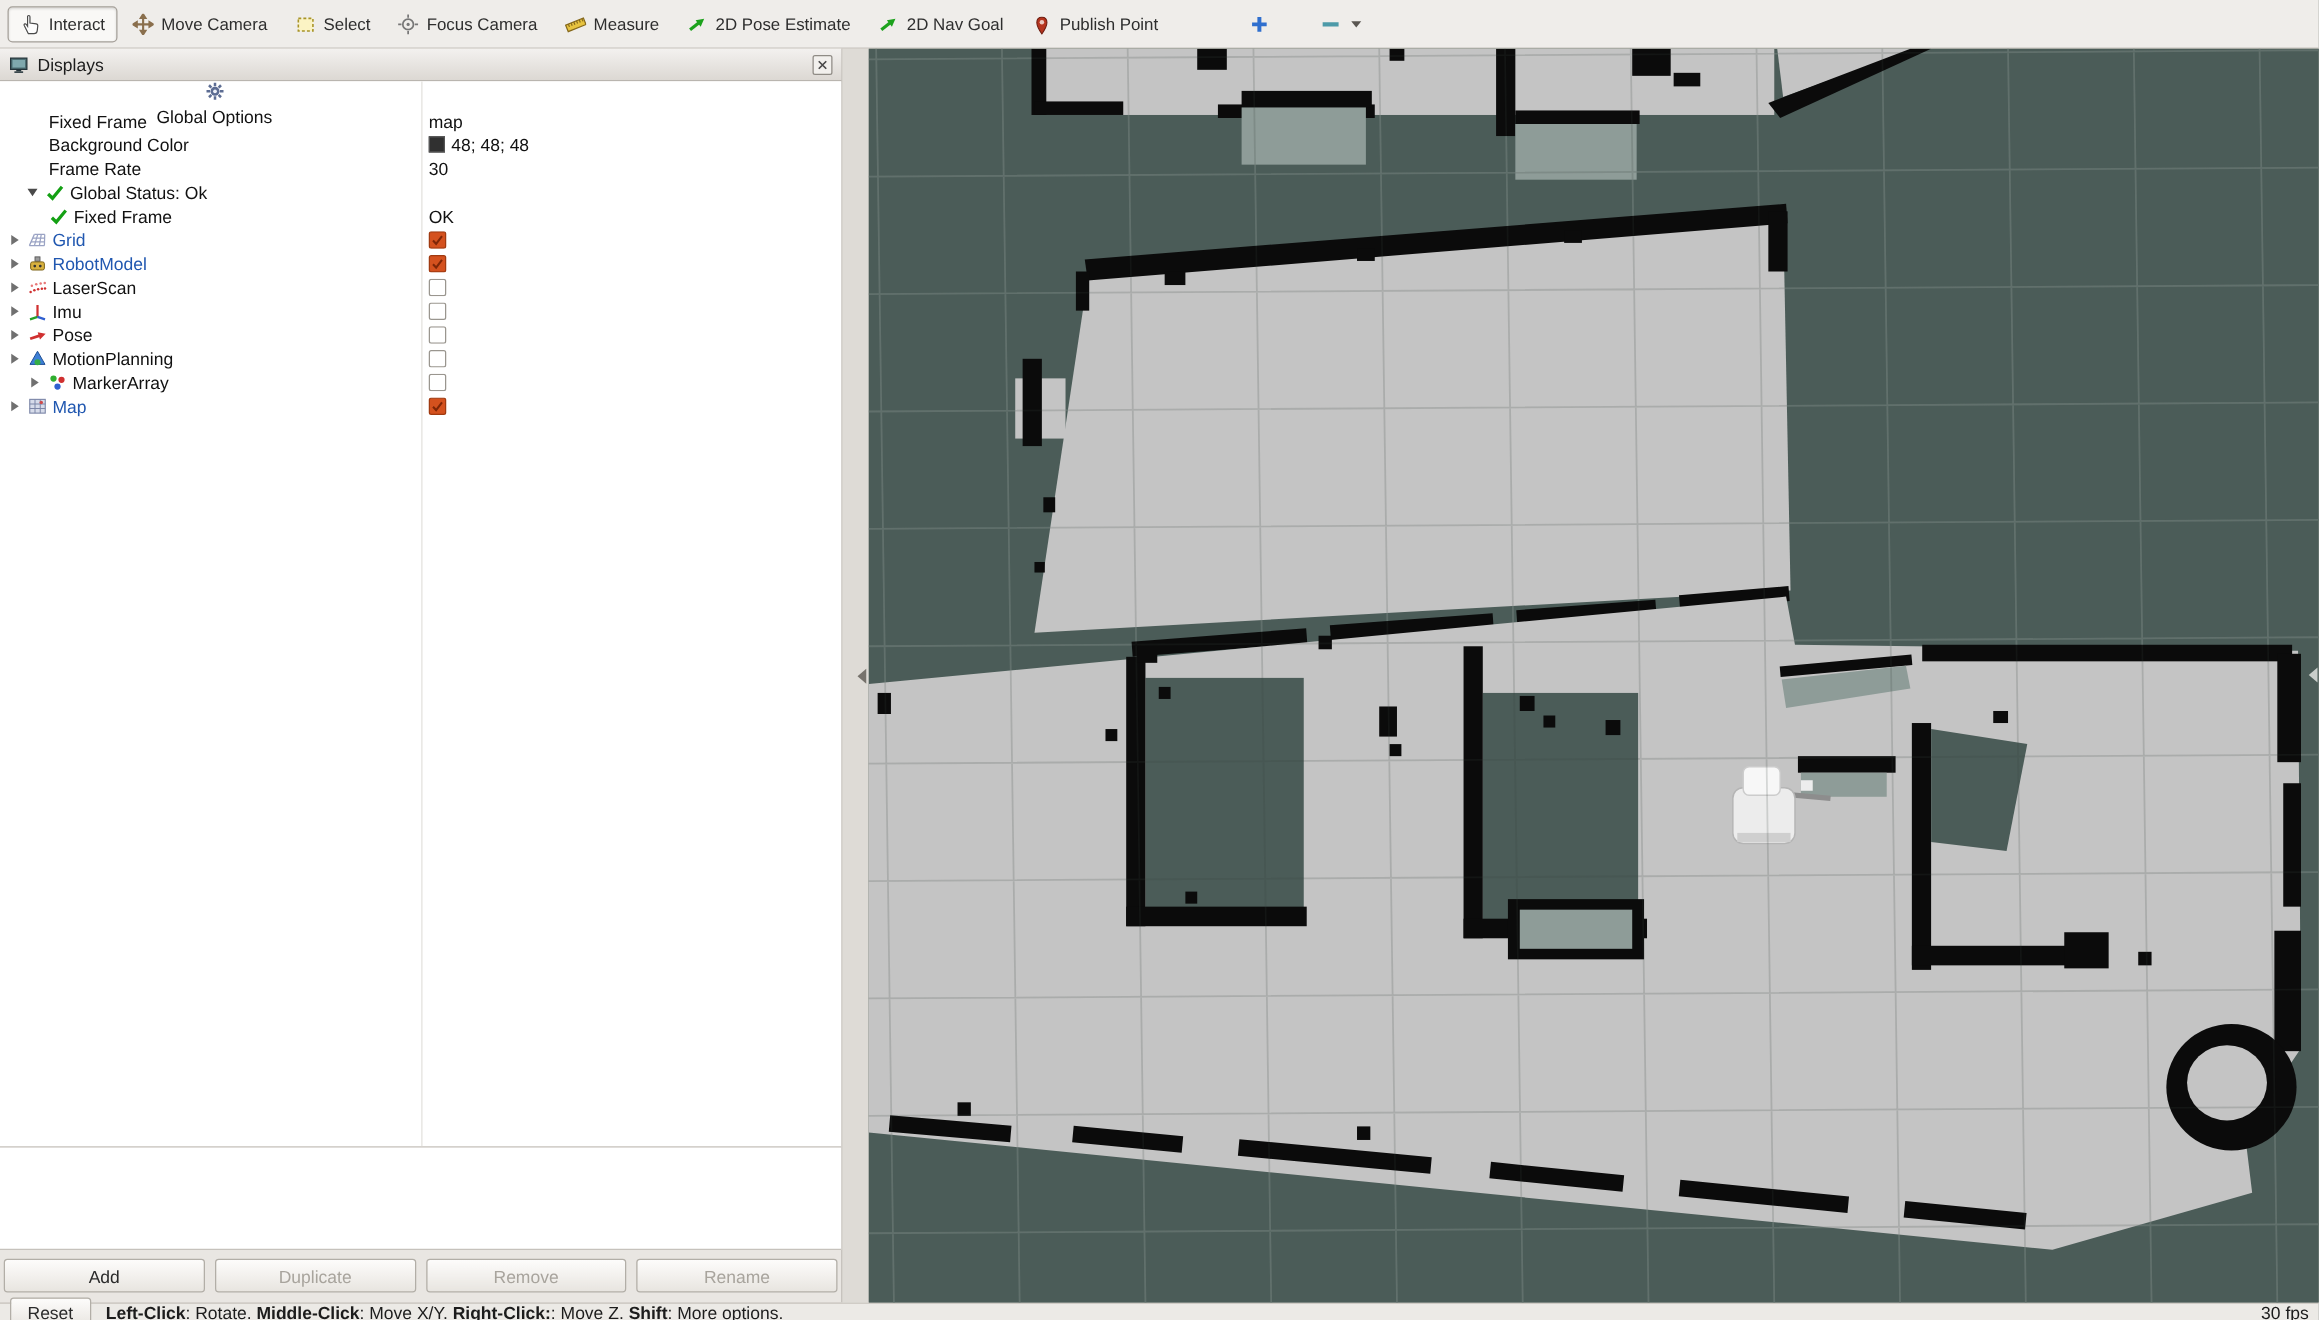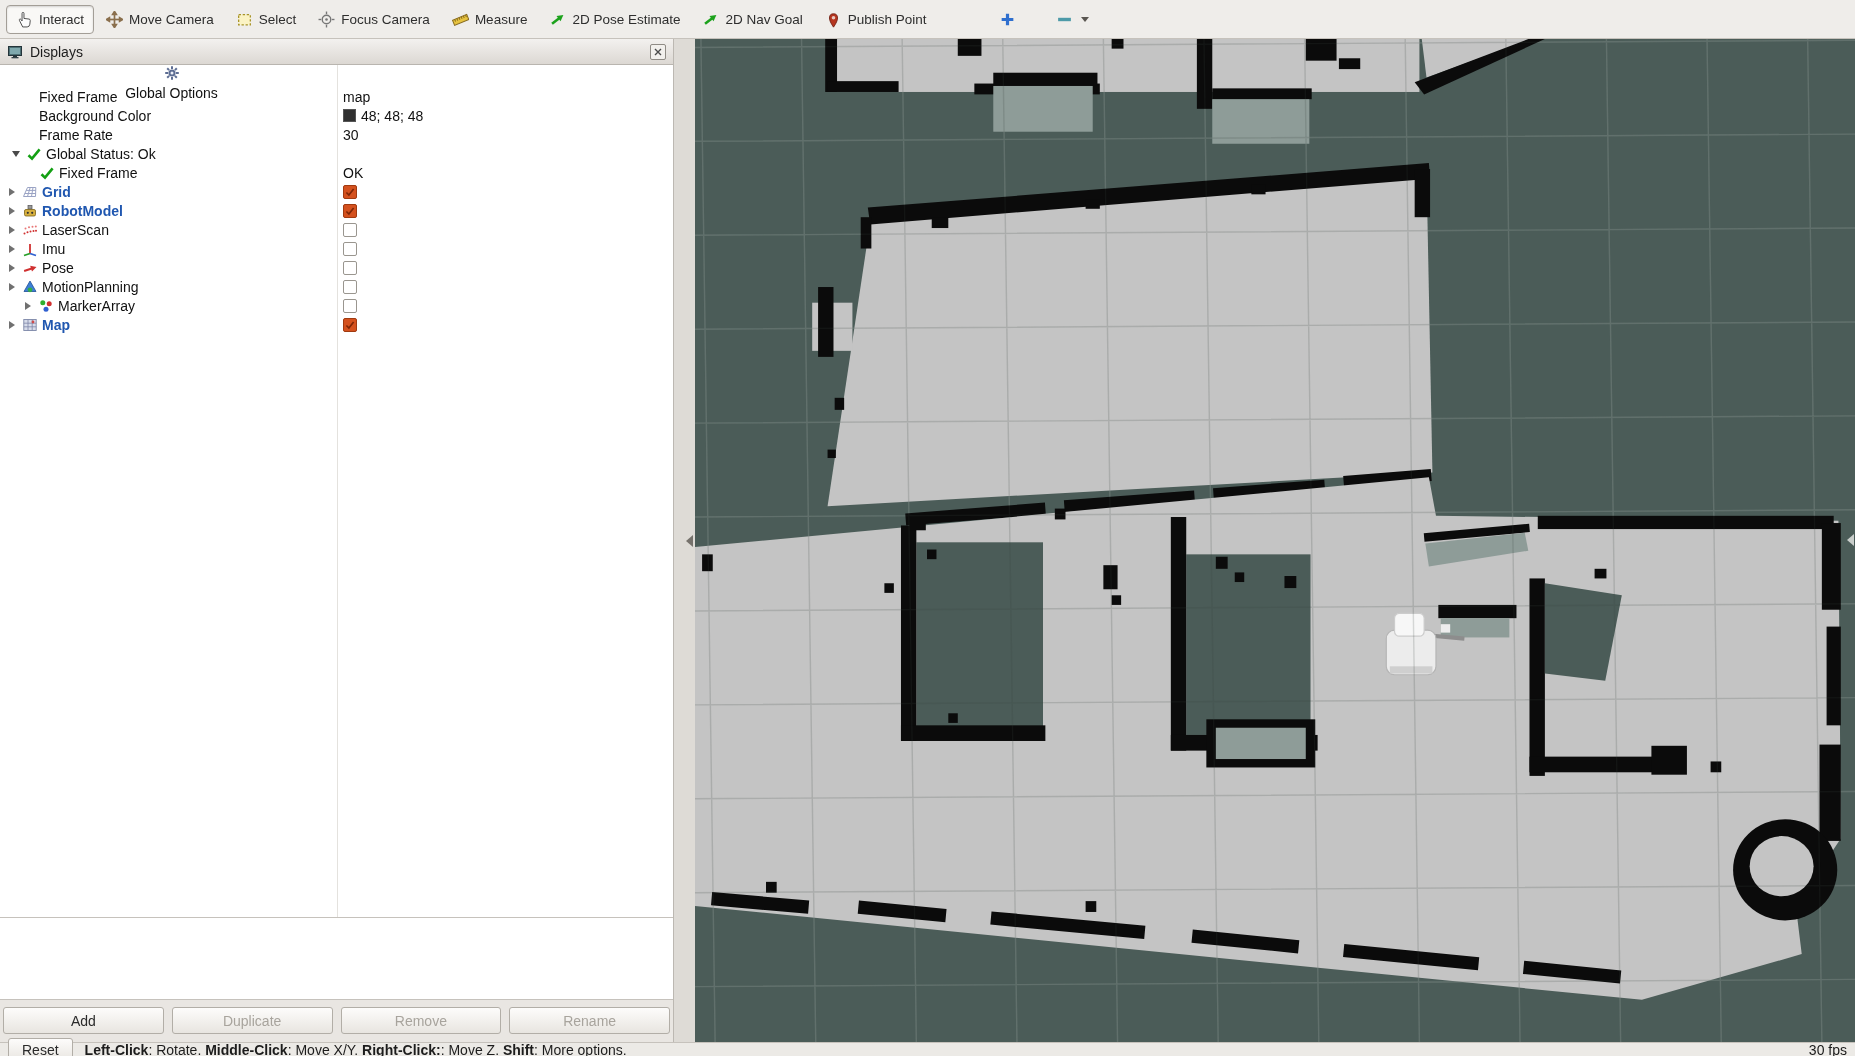--- a/index.html
+++ b/index.html
@@ -29,21 +29,21 @@
   .col-divider{position:absolute;left:337px;top:0;bottom:0;width:1px;background:#e4e2de}
   .tree-row{display:flex;height:19px;align-items:center;font-size:14px}
   .tree-left{width:337px;flex:none;display:flex;align-items:center;gap:4px;overflow:hidden}
   .tree-right{flex:1;display:flex;align-items:center;padding-left:6px;gap:5px;overflow:hidden}
   .expander{width:12px;flex:none;display:flex;justify-content:center;align-items:center}
   .exp-open{width:0;height:0;border-left:4px solid transparent;border-right:4px solid transparent;border-top:6px solid #4a4a4a}
   .exp-closed{width:0;height:0;border-top:4px solid transparent;border-bottom:4px solid transparent;border-left:6px solid #707070}
   .tree-icon{width:16px;height:16px;flex:none}
   .tree-icon svg{width:100%;height:100%;display:block}
   .tree-label{white-space:nowrap;color:#111}
-  .tree-label.em{color:#2057b0;font-weight:bold}
+  .tree-label.em{color:#2057b0;font-weight:normal}
   .cb{width:14px;height:14px;flex:none;border:1px solid #9a968f;background:#fff;border-radius:2px;display:flex;align-items:center;justify-content:center}
   .cb.checked{background:#d4511e;border-color:#a03a10}
   .cb svg{width:12px;height:12px;display:block}
   .swatch{width:13px;height:13px;flex:none;border:1px solid #555}
   .value-text{white-space:nowrap;color:#111}
 
   .help-box{height:82px;flex:none;background:#fff;border-bottom:1px solid #c6c2bc;margin-top:0}
   .panel-buttons{flex:none;display:flex;gap:8px;padding:7px 3px 8px 3px}
   .pbtn{flex:1;height:27px;border:1px solid #b2aea7;border-radius:3px;background:linear-gradient(#fdfcfb,#e8e5e0);font-size:14px;font-family:inherit;color:#2a2a2a;cursor:default}
   .pbtn.disabled{color:#a8a49d}
@@ -253,21 +253,21 @@
           <div class="tree-row">
             <div class="tree-left" style="padding-left: 23px;">
               <span class="expander"></span>
               <span class="tree-label">Frame Rate</span>
             </div>
             <div class="tree-right">
               <span class="value-text">30</span>
             </div>
           </div>
           <div class="tree-row">
-            <div class="tree-left" style="padding-left: 10px;">
+            <div class="tree-left" style="padding-left: 20px;">
               <span class="expander">
                 <span class="exp-open"></span>
               </span>
               <span class="tree-icon">
                 <svg viewBox="0 0 16 16">
                   <path d="M2.5 9.2 L6 12.6 L13.6 3.4" stroke="#14a014" stroke-width="2.6" fill="none"></path>
                 </svg>
               </span>
               <span class="tree-label">Global Status: Ok</span>
             </div>

